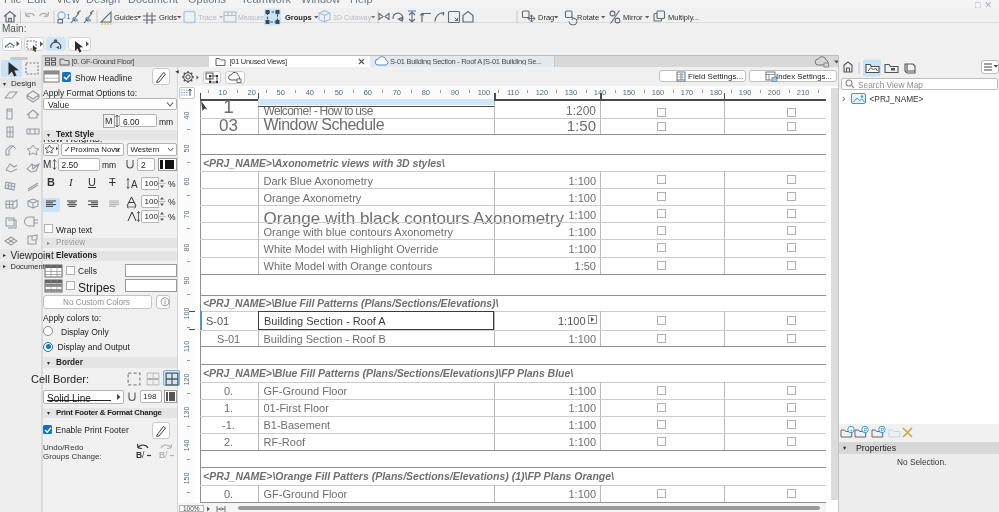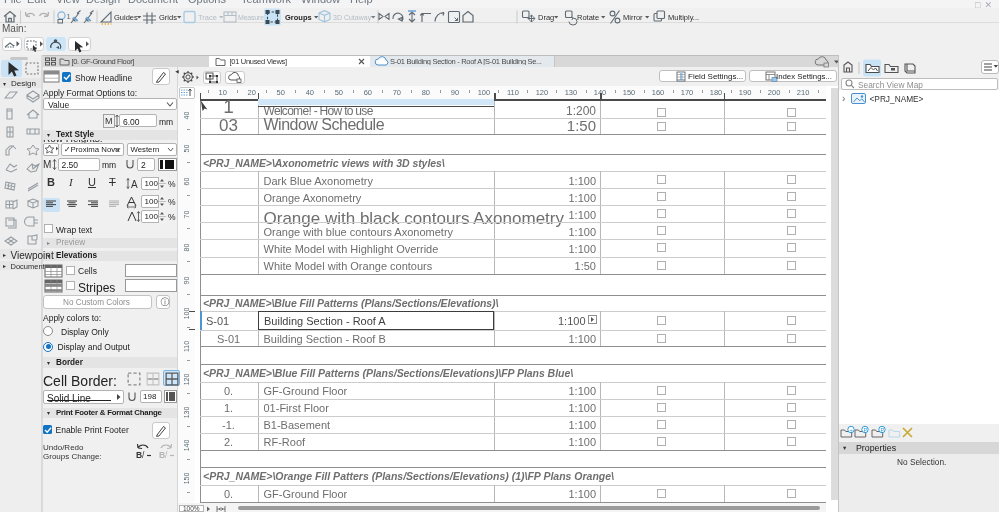--- a/index.html
+++ b/index.html
@@ -371,21 +371,21 @@
 <div class="t" style="z-index:3;left:160.5px;top:298px;font-size:9px;color:#555">ⓘ</div>
 <div class="t" style="z-index:3;left:43px;top:313.5px;font-size:8.5px;color:#222">Apply colors to:</div>
 <div style="z-index:3;left:43px;top:326px;width:10px;height:10px;background:#fff;border:1px solid #8a8a8a;border-radius:50%"></div>
 <div class="t" style="z-index:3;left:61px;top:327.5px;font-size:8.5px;color:#222">Display Only</div>
 <div style="z-index:3;left:43px;top:341.5px;width:10px;height:10px;background:#fff;border:1px solid #1173c4;border-radius:50%"></div>
 <div style="z-index:3;left:45.5px;top:344px;width:5px;height:5px;background:#1173c4;border-radius:50%"></div>
 <div class="t" style="z-index:3;left:57.5px;top:343px;font-size:8.5px;color:#222">Display and Output</div>
 <div class="hdrbar" style="z-index:3;left:42.5px;top:357px;width:134px;height:10.5px;"></div>
 <div class="t" style="z-index:3;left:47px;top:359.8px;font-size:6px;color:#333">▾</div>
 <div class="t" style="z-index:3;left:56px;top:358.8px;font-size:8.2px;color:#1c1c1c;font-weight:bold">Border</div>
-<div class="t" style="z-index:3;left:43px;top:374px;font-size:14px;color:#222">Cell Border:</div>
+<div class="t" style="z-index:3;left:31px;top:374px;font-size:11px;color:#222">Cell Border:</div>
 <div style="z-index:3;left:124.5px;top:369.5px;width:17px;height:16.5px;background:transparent;border:1px solid transparent;border-radius:2px"></div>
 <svg width="16" height="16" style="z-index:3;left:126.0px;top:370.5px" viewBox="0 0 15 15">
     <path d="M2 2 h11 v11 h-11 z" stroke="#8a8a8a" fill="none" stroke-width="1.2" stroke-dasharray="3 2"></path>
   </svg>
 <div style="z-index:3;left:143.5px;top:369.5px;width:17px;height:16.5px;background:transparent;border:1px solid transparent;border-radius:2px"></div>
 <svg width="16" height="16" style="z-index:3;left:145.0px;top:370.5px" viewBox="0 0 15 15">
     <path d="M2 7.5 h11" stroke="#8a8a8a" stroke-width="1.2"></path>
     <path d="M2 2 h11 v11 h-11 z M7.5 2 v11" stroke="#c0c0c0" fill="none" stroke-width="1"></path>
   </svg>
 <div style="z-index:3;left:162.5px;top:369.5px;width:17px;height:16.5px;background:#cfe6f8;border:1px solid #7ab3e0;border-radius:2px"></div>

